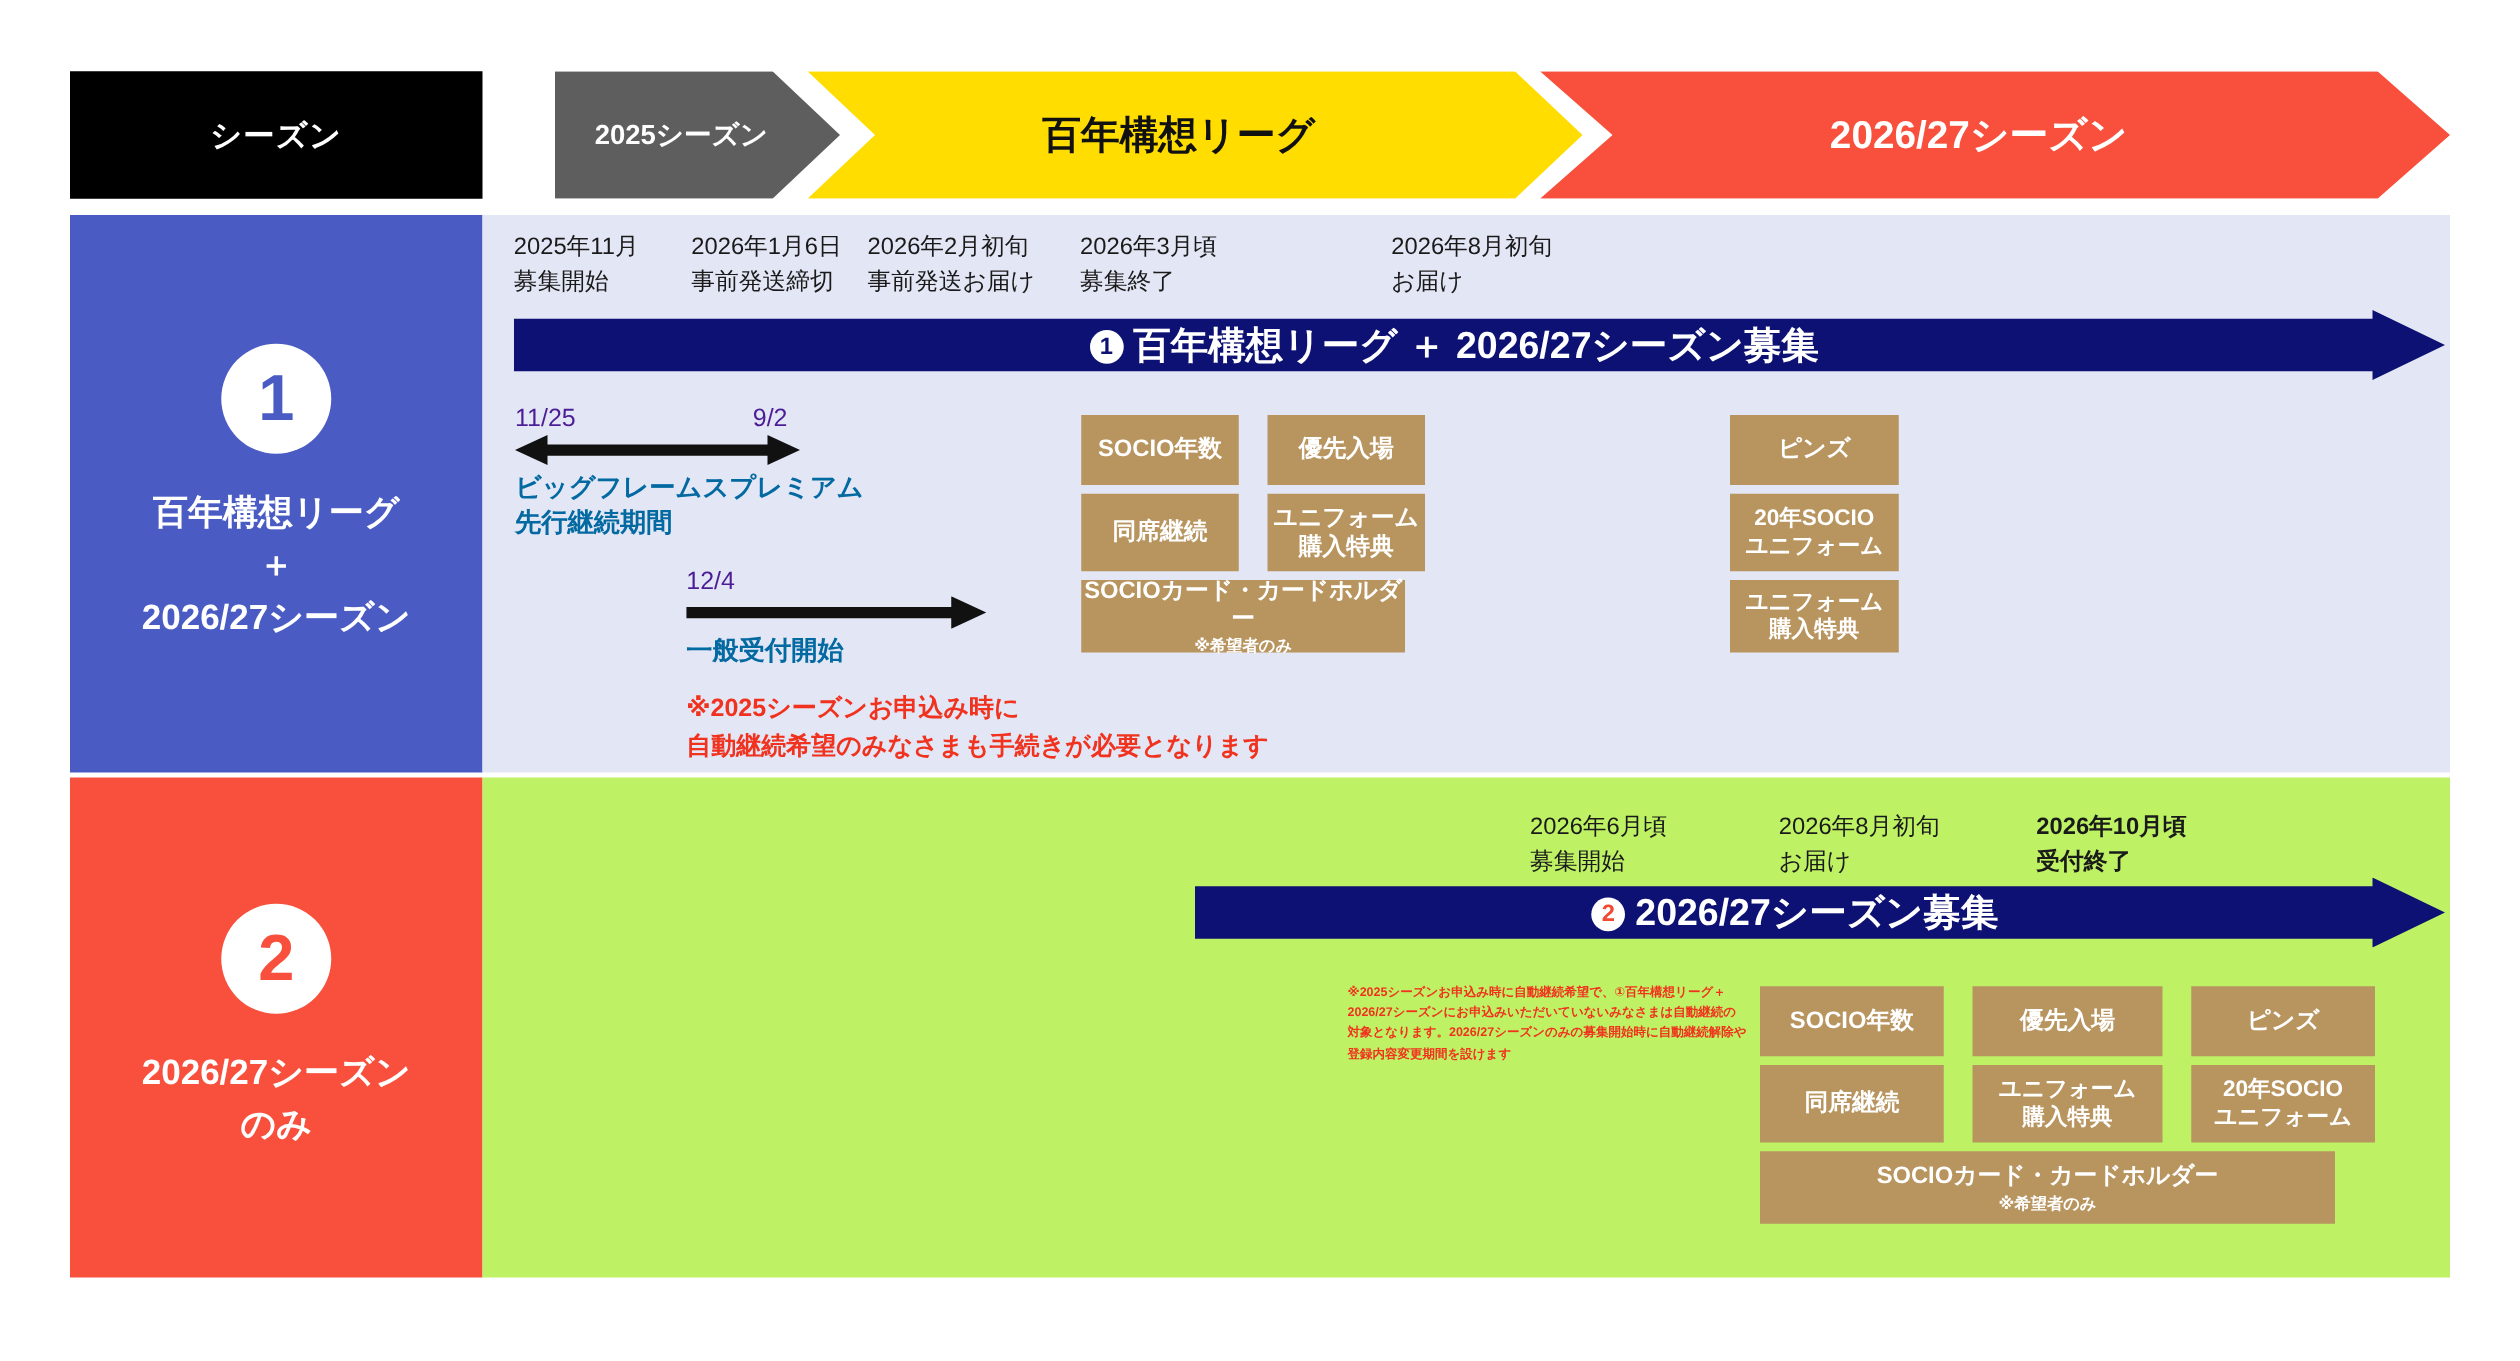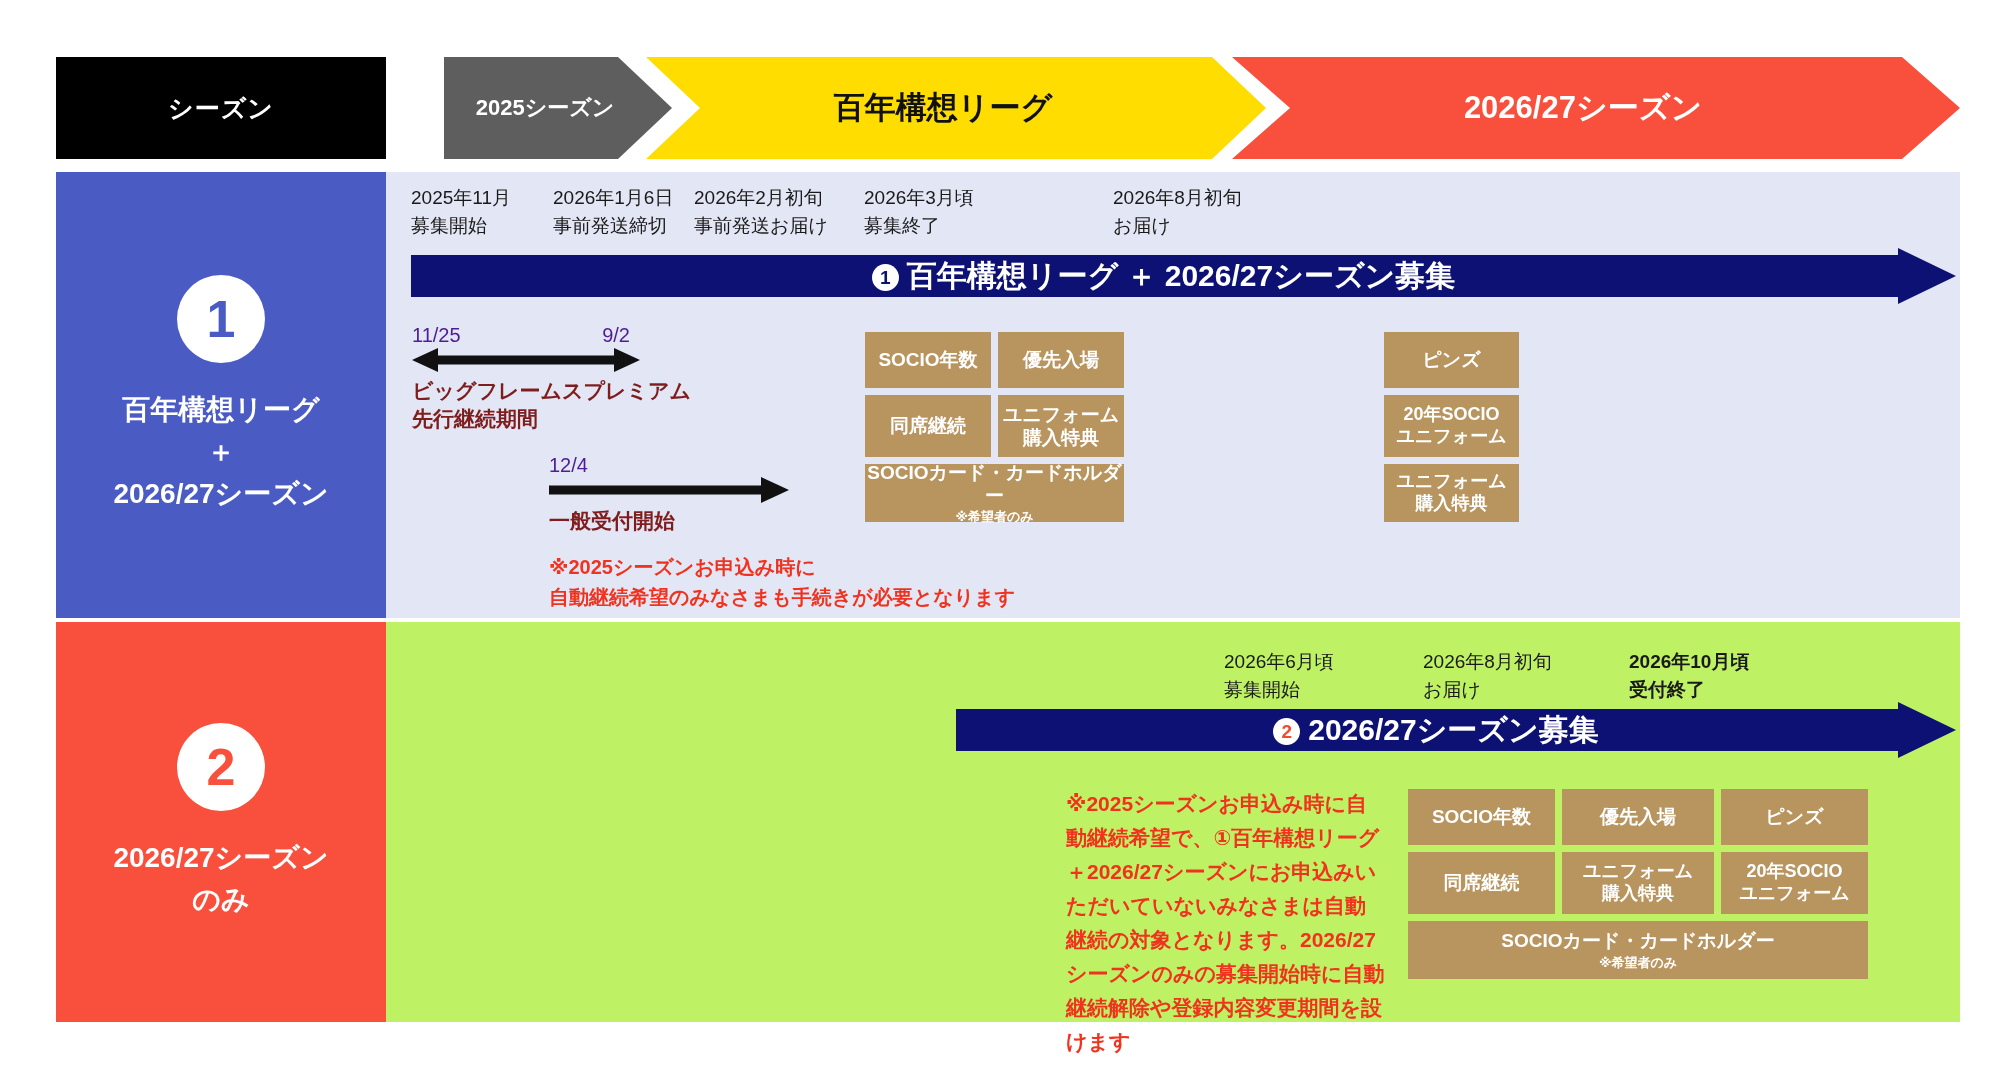--- a/index.html
+++ b/index.html
@@ -150,37 +150,37 @@
   .circnum.navy { color: #0d1173; }
   .circnum.red  { color: #f04a33; }
 
   
   .mini-arrow-block { position: absolute; }
   .mini-arrow-dates {
     font-size: 20px; color: #4c1d95; white-space: pre;
     display: flex;
   }
   .mini-arrow-label {
-    font-size: 21px; font-weight: bold; color: #7f1d1d;
+    font-size: 21px; font-weight: bold; color: #0369a1;
     line-height: 1.35; white-space: pre-line;
   }
   .dbl-arrow-svg, .sgl-arrow-svg { display: block; }
 
   
   .red-note {
     position: absolute;
     color: #f0321e;
     font-weight: bold;
   }
   .red-note.n1 { font-size: 20px; line-height: 1.5; white-space: pre-line; }
-  .red-note.n2 { font-size: 21px; line-height: 1.62; width: 320px; }
+  .red-note.n2 { font-size: 10px; line-height: 1.62; width: 320px; margin-left: 12px; }
 
   
   .gold-grid { position: absolute; display: flex; flex-direction: column; gap: 7px; }
-  .gold-rowline { display: flex; gap: 7px; }
+  .gold-rowline { display: flex; gap: 23px; }
   .gold-box {
     background: #b8945f;
     color: #ffffff;
     font-weight: bold;
     display: flex; flex-direction: column;
     align-items: center; justify-content: center;
     text-align: center;
     line-height: 1.22;
     white-space: pre-line;
     box-sizing: border-box;

